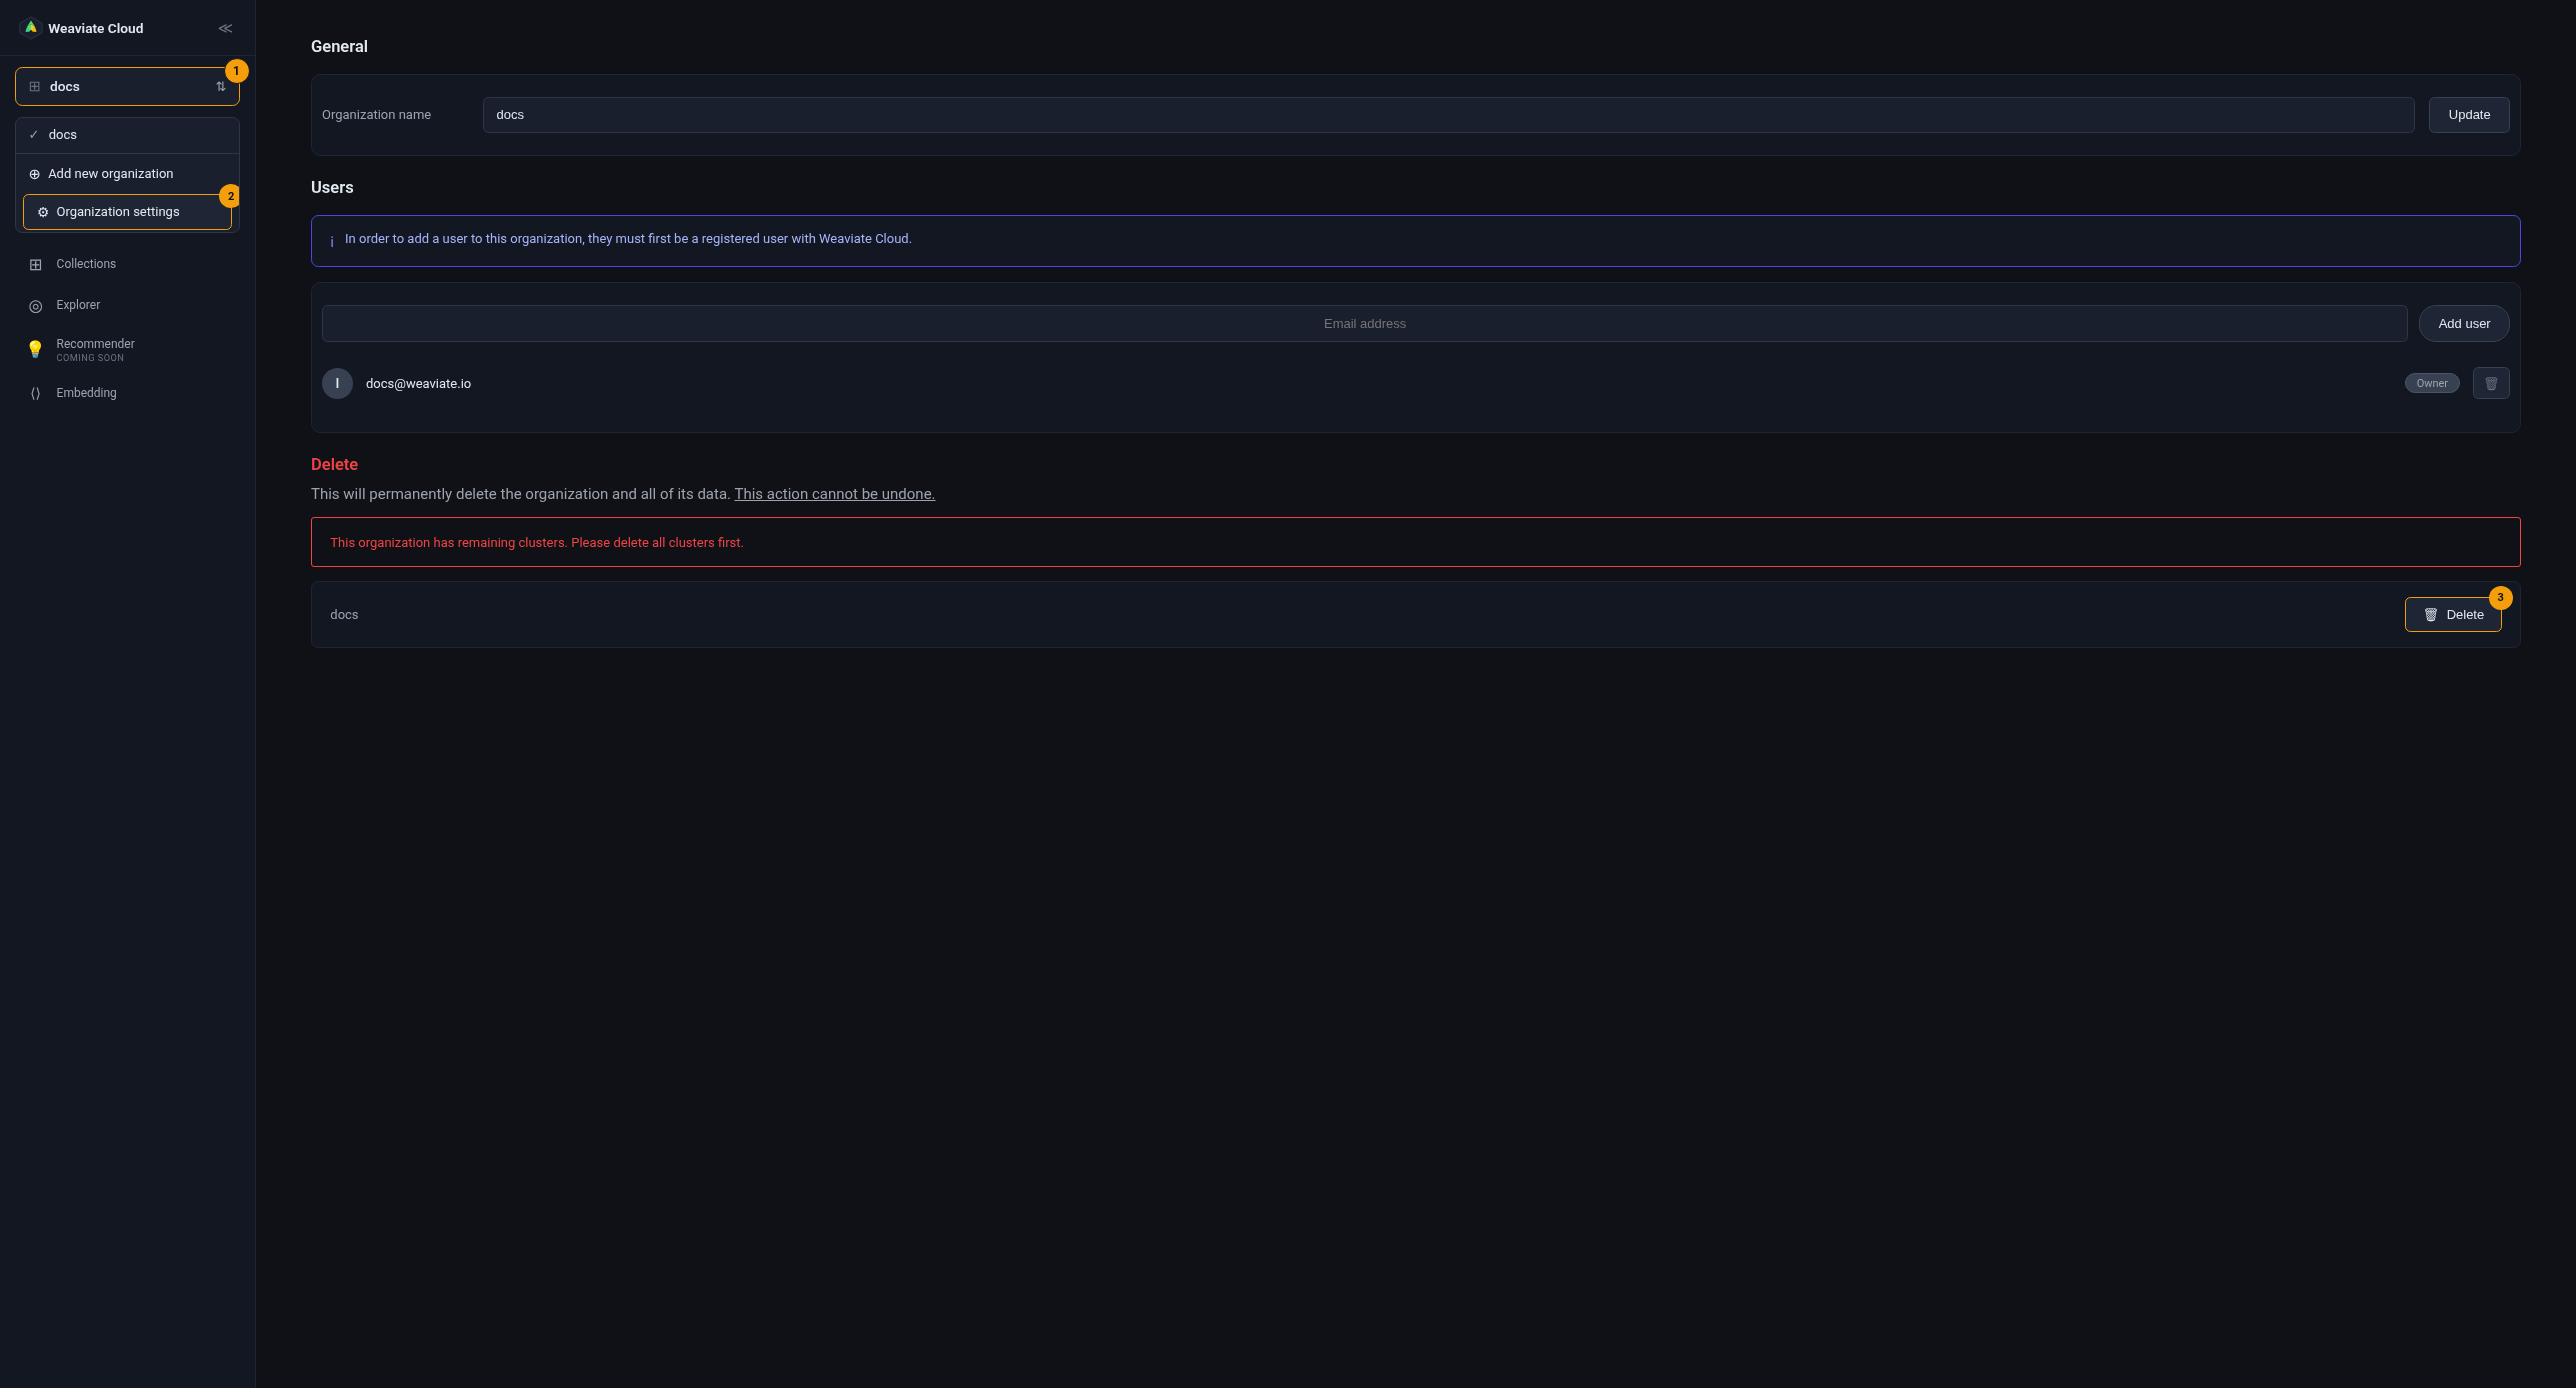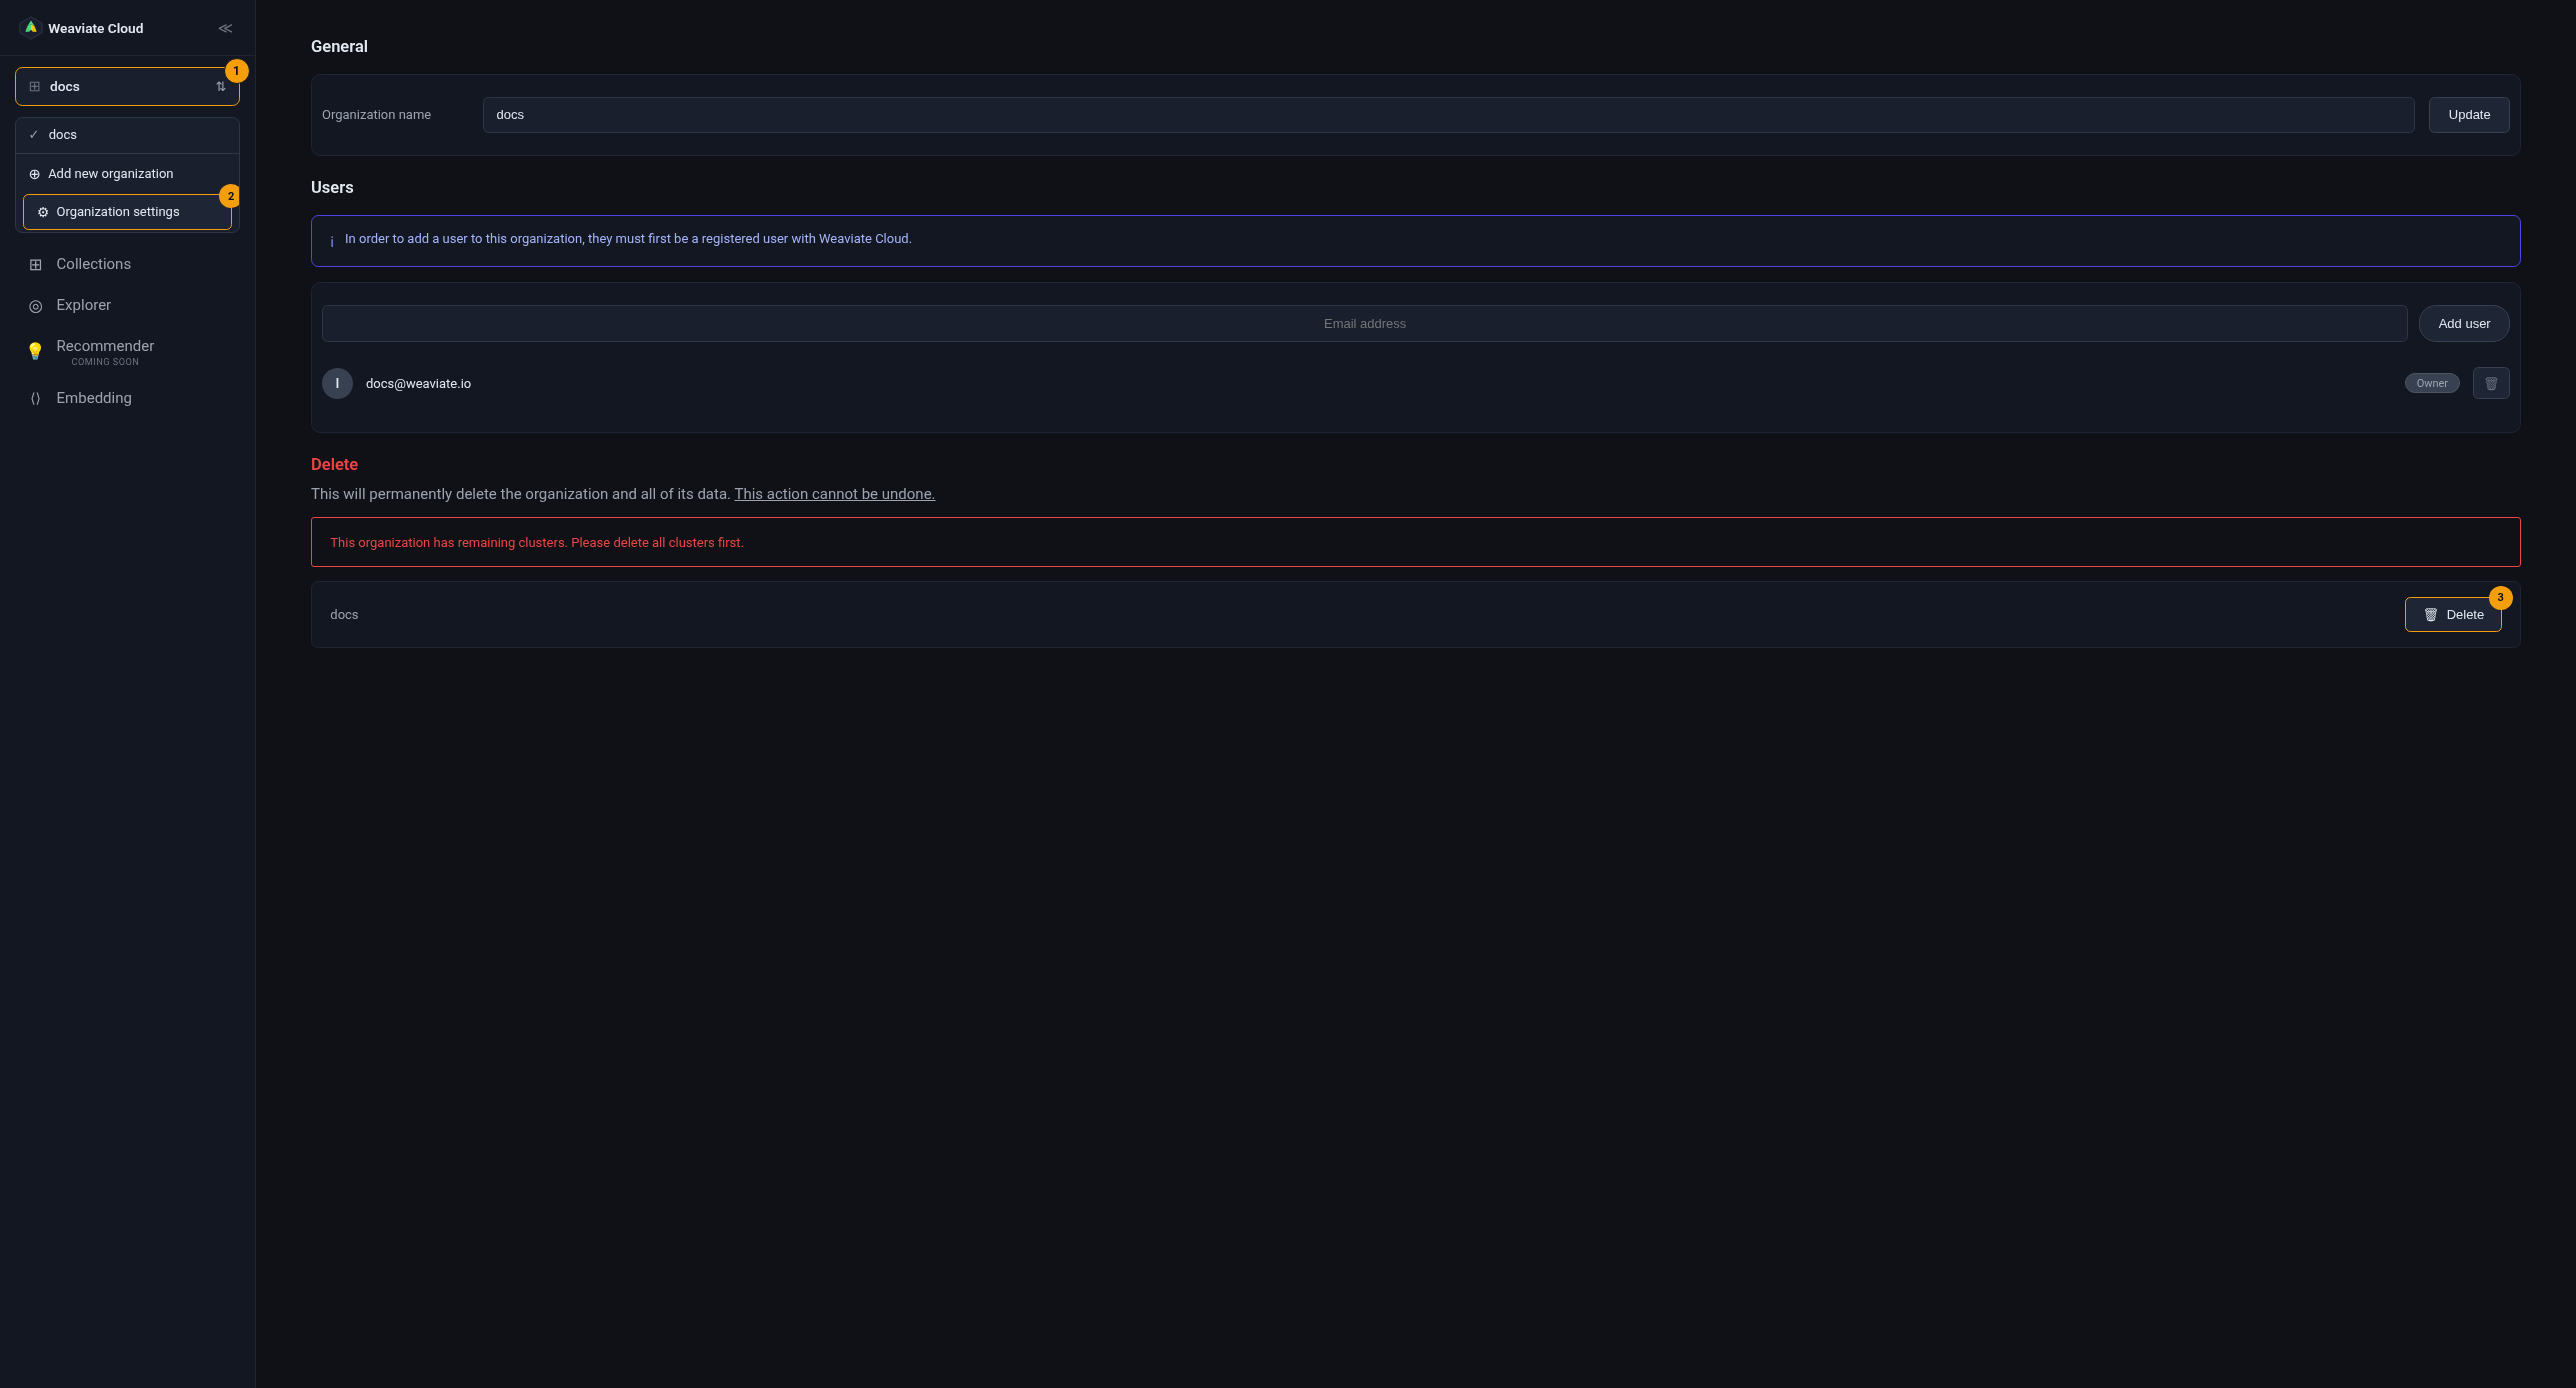--- a/index.html
+++ b/index.html
@@ -184,29 +184,28 @@
       transition: background 0.15s;
     }
 
     .nav-item-icon {
       font-size: 16.5px;
       width: 20px;
       text-align: center;
     }
 
     .nav-item-label {
-      font-size: 15px;
+      font-size: 12px;
     }
 
     .nav-item-sub {
       font-size: 9.2px;
       color: #6b7280;
       letter-spacing: 0.05em;
       margin-top: 0.9px;
-      text-align: center;
     }
 
     
     .main-content {
       flex: 1;
       overflow-y: auto;
       padding: 37px 55px;
       background: #0f1117;
     }
 

